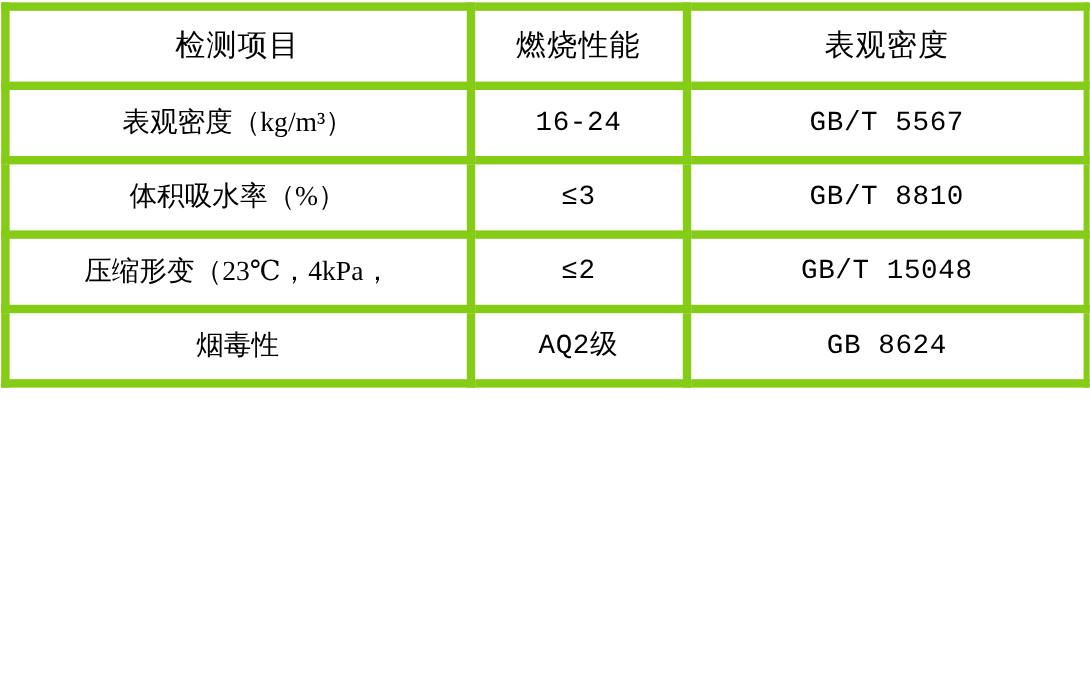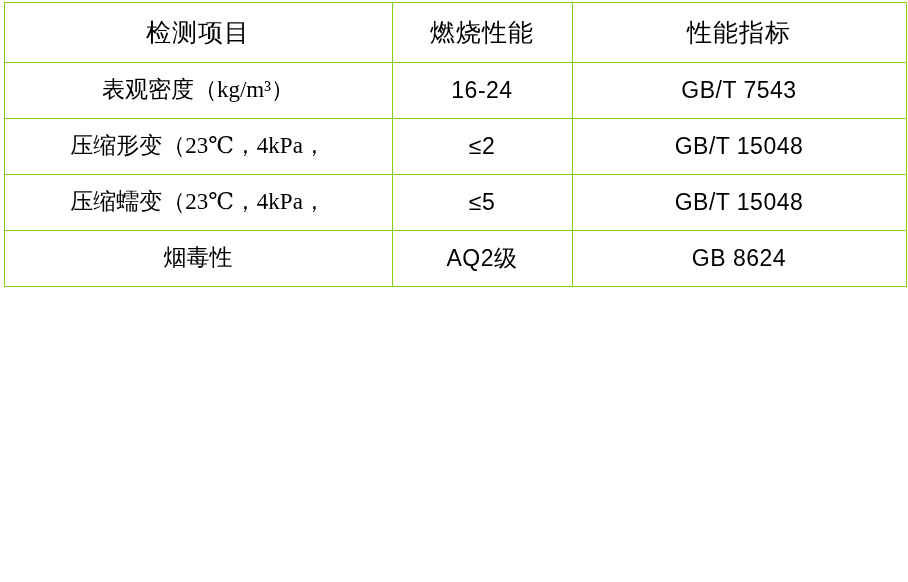--- a/index.html
+++ b/index.html
@@ -23,21 +23,21 @@
     justify-content: center;
   }
   table.spec-table {
     border-collapse: collapse;
     table-layout: fixed;
     width: 902px;
     margin-top: 2px;
     margin-left: 2px;
   }
   table.spec-table td {
-    border: 1px solid #84cc16;
+    border: 7px solid #84cc16;
     text-align: center;
     vertical-align: middle;
     padding: 2px 4px;
     line-height: 1.25;
   }
   col.c1 { width: 388px; }
   col.c2 { width: 180px; }
   col.c3 { width: 334px; }
 
   .hdr td {
@@ -51,21 +51,21 @@
     margin-top: 18px;
   }
   .row-tall td {
     height: 82px;
     font-size: 23px;
   }
   .cn {
     font-family: "Liberation Serif", "DejaVu Serif", serif;
   }
   .latin {
-    font-family: Liberation Sans, sans-serif;
+    font-family: Liberation Mono, monospace;
     font-size: 21px;
     letter-spacing: 0.5px;
   }
   .stack-line {
     display: block;
   }
   .stack-line.first {
     margin-bottom: 2px;
   }
 </style>
@@ -76,44 +76,44 @@
   <table class="spec-table">
     <colgroup>
       <col class="c1">
       <col class="c2">
       <col class="c3">
     </colgroup>
     <tbody>
       <tr class="hdr">
         <td class="cn">检测项目</td>
         <td class="cn">燃烧性能</td>
-        <td class="cn">性能指标</td>
+        <td class="cn">表观密度</td>
       </tr>
 
       <tr class="row">
         <td class="cn">表观密度（kg/m³）</td>
         <td class="latin">16-24</td>
-        <td class="latin">GB/T 7543</td>
+        <td class="latin">GB/T 5567</td>
       </tr>
 
 
+      <tr class="row">
+        <td class="cn">体积吸水率（%）</td>
+        <td class="latin">≤3</td>
+        <td class="latin">GB/T 8810</td>
+      </tr>
 
 
 
       <tr class="row">
         <td class="cn">压缩形变（23℃，4kPa，</td>
         <td class="latin">≤2</td>
         <td class="latin">GB/T 15048</td>
       </tr>
 
-      <tr class="row">
-        <td class="cn">压缩蠕变（23℃，4kPa，</td>
-        <td class="latin">≤5</td>
-        <td class="latin">GB/T 15048</td>
-      </tr>
 
 
       <tr class="row">
         <td class="cn">烟毒性</td>
         <td class="latin">AQ2级</td>
         <td class="latin">GB 8624</td>
       </tr>
     </tbody>
   </table>
 </div>

